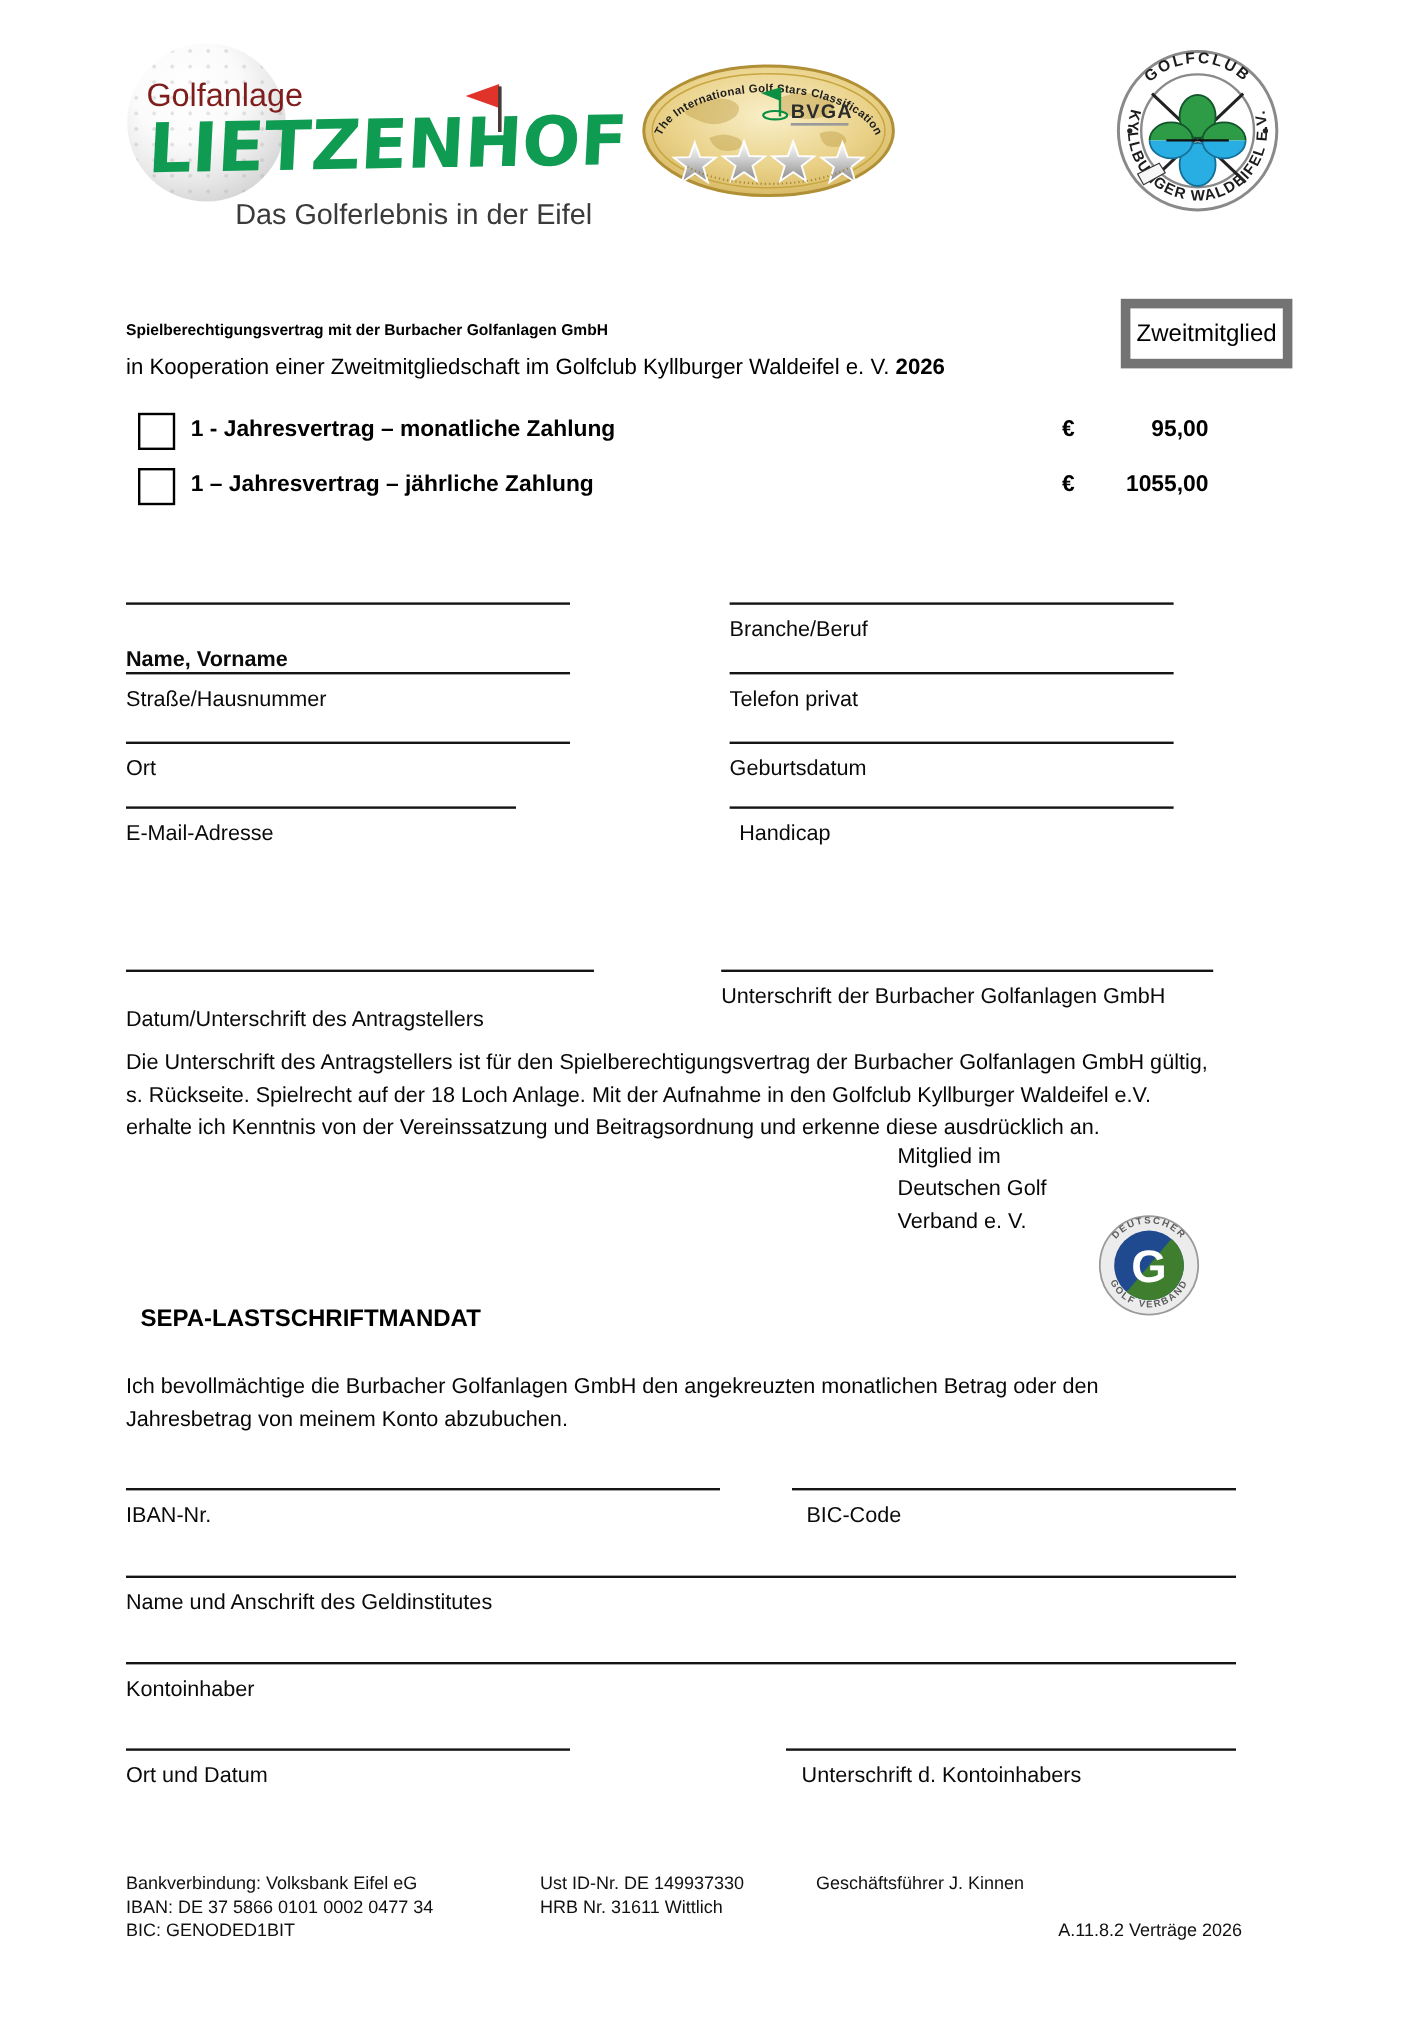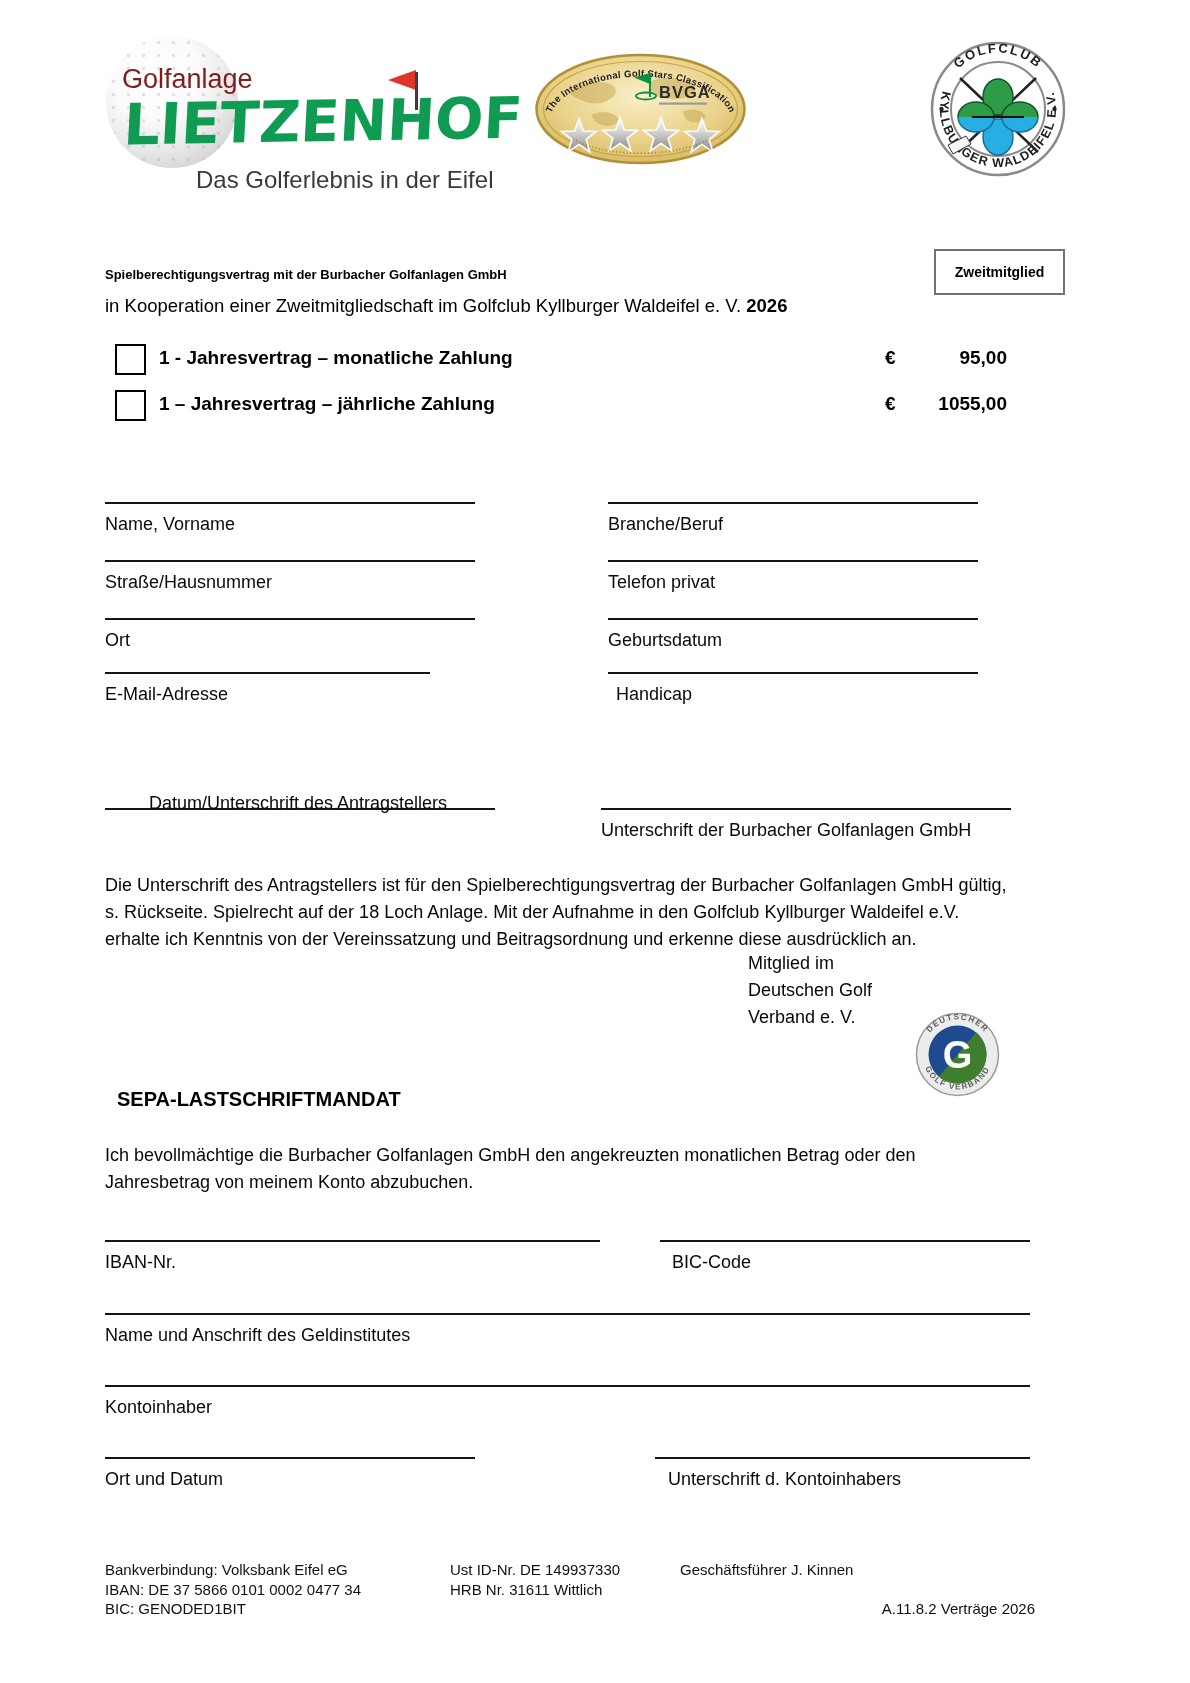--- a/index.html
+++ b/index.html
@@ -15,22 +15,22 @@
   .ball-dimples{position:absolute;left:0;top:0;width:100%;height:100%;border-radius:50%;opacity:.28;
         background-image:radial-gradient(#9f9f9f 1.6px, transparent 1.8px);background-size:15px 13px;}
   .brand-top{position:absolute;left:122px;top:64px;font-size:27px;font-weight:normal;color:#7f1d1d;}
   .brand-main{position:absolute;left:124px;top:88px;font-size:57px;font-weight:bold;color:#0f9b52;
         letter-spacing:0px;transform:skewX(-4deg) rotate(-1deg);font-family:"DejaVu Sans",sans-serif;}
   .brand-tag{position:absolute;left:196px;top:166px;font-size:24px;color:#3a3a3a;}
   .flag-tri{position:absolute;left:388px;top:70px;width:0;height:0;
         border-right:28px solid #e0342a;border-top:10px solid transparent;border-bottom:10px solid transparent;}
   .flag-pole{position:absolute;left:415px;top:72px;width:3px;height:38px;background:#4a3a36;}
   
-  .badge-box{position:absolute;left:934px;top:249px;width:127px;height:42px;border:2px solid #737373;
-        display:flex;align-items:center;justify-content:center;font-size:14px;font-weight:bold;}
+  .badge-box{position:absolute;left:934px;top:249px;width:127px;height:42px;border:8px solid #737373;
+        display:flex;align-items:center;justify-content:center;font-size:20px;font-weight:normal;}
   .checkbox{position:absolute;width:27px;height:27px;border:2.5px solid #000;background:#fff;}
   .amt{position:absolute;left:885px;width:122px;display:flex;justify-content:space-between;
         font-size:19px;font-weight:bold;}
   .opt-label{position:absolute;left:159px;font-size:19px;font-weight:bold;}
   .para{font-size:18px;line-height:27px;color:#070707;}
   .footer-line{font-size:15px;line-height:19.5px;color:#111;}
 </style>
 </head>
 <body>
 
@@ -143,41 +143,41 @@
   </div>
 
   <div class="checkbox" style="left:115px;top:390px;"></div>
   <div class="opt-label" style="top:393px;">1 – Jahresvertrag – jährliche Zahlung</div>
   <div class="amt" style="top:393px;">
     <span>€</span>
     <span>1055,00</span>
   </div>
 
   <div class="abs line" style="left:105px;top:502px;width:370px;"></div>
-  <div class="abs lbl" style="left:105px;top:515px;">Name, Vorname</div>
+  <div class="abs lbl" style="left:105px;top:540px;font-weight:bold;">Name, Vorname</div>
   <div class="abs line" style="left:608px;top:502px;width:370px;"></div>
   <div class="abs lbl" style="left:608px;top:515px;">Branche/Beruf</div>
 
   <div class="abs line" style="left:105px;top:560px;width:370px;"></div>
   <div class="abs lbl" style="left:105px;top:573px;">Straße/Hausnummer</div>
   <div class="abs line" style="left:608px;top:560px;width:370px;"></div>
   <div class="abs lbl" style="left:608px;top:573px;">Telefon privat</div>
 
   <div class="abs line" style="left:105px;top:618px;width:370px;"></div>
   <div class="abs lbl" style="left:105px;top:631px;">Ort</div>
   <div class="abs line" style="left:608px;top:618px;width:370px;"></div>
   <div class="abs lbl" style="left:608px;top:631px;">Geburtsdatum</div>
 
   <div class="abs line" style="left:105px;top:672px;width:325px;"></div>
   <div class="abs lbl" style="left:105px;top:685px;">E-Mail-Adresse</div>
   <div class="abs line" style="left:608px;top:672px;width:370px;"></div>
   <div class="abs lbl" style="left:616px;top:685px;">Handicap</div>
 
   <div class="abs line" style="left:105px;top:808px;width:390px;"></div>
-  <div class="abs lbl" style="left:105px;top:794px;margin-left:44px;">Datum/Unterschrift des Antragstellers</div>
+  <div class="abs lbl" style="left:105px;top:840px;">Datum/Unterschrift des Antragstellers</div>
   <div class="abs line" style="left:601px;top:808px;width:410px;"></div>
   <div class="abs lbl" style="left:601px;top:821px;">Unterschrift der Burbacher Golfanlagen GmbH</div>
 
   <div class="abs para" style="left:105px;top:872px;width:908px;">Die Unterschrift des Antragstellers ist für den Spielberechtigungsvertrag der Burbacher Golfanlagen GmbH gültig, s. Rückseite. Spielrecht auf der 18 Loch Anlage. Mit der Aufnahme in den Golfclub Kyllburger Waldeifel e.V. erhalte ich Kenntnis von der Vereinssatzung und Beitragsordnung und erkenne diese ausdrücklich an.</div>
 
   <div class="abs para" style="left:748px;top:950px;">
     <div>Mitglied im</div>
     <div>Deutschen Golf</div>
     <div>Verband e. V.</div>
   </div>

